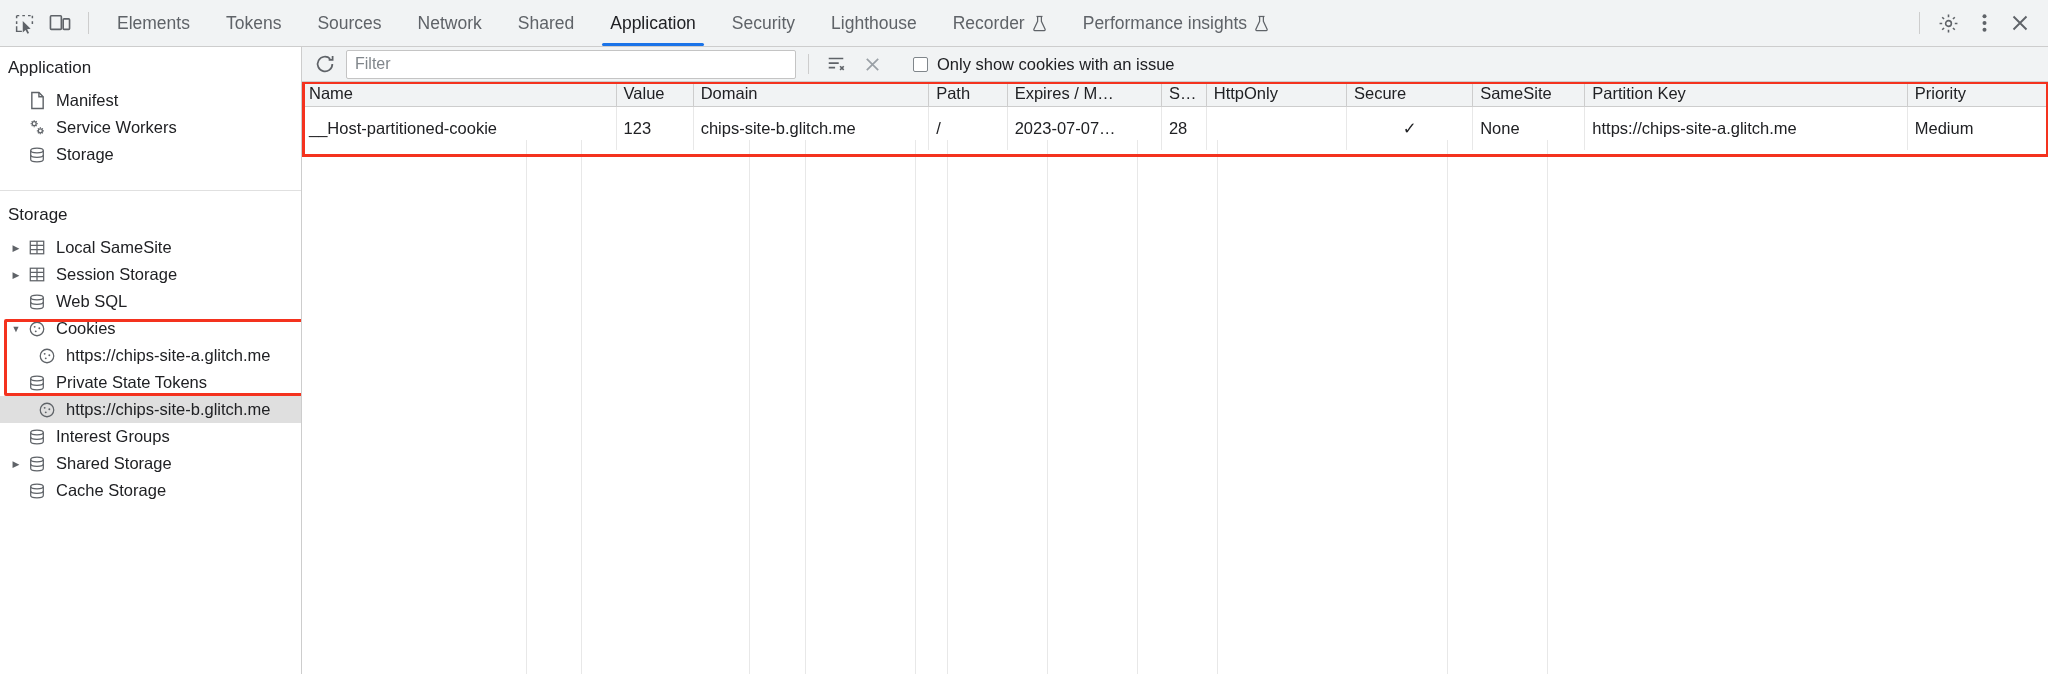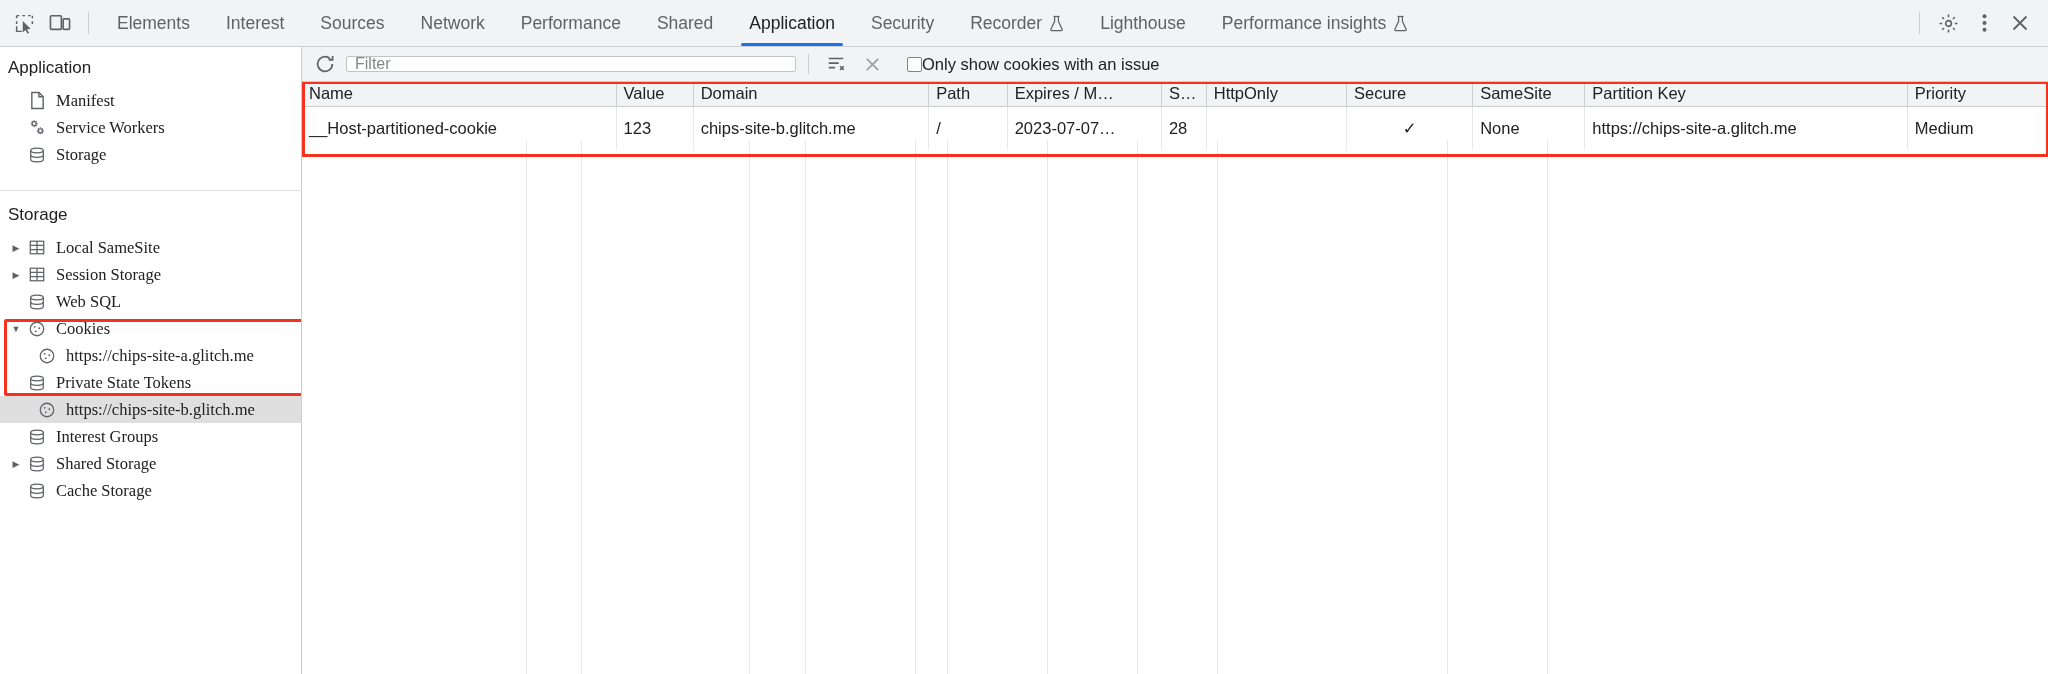--- a/index.html
+++ b/index.html
@@ -76,21 +76,21 @@
     width:16px; flex:0 0 16px;
     display:flex; align-items:center; justify-content:center;
     color:#5f6368; font-size:9px;
   }
   .sb-arrow.spacer{ visibility:hidden; }
   .sb-ico{
     width:26px; flex:0 0 26px;
     display:flex; align-items:center; justify-content:center;
     color:#5f6368;
   }
-  .sb-label{ padding-left:6px;font-family:Liberation Serif, serif; }
+  .sb-label{ padding-left:6px; }
   .indent-1{ padding-left:18px; }
 
   
   .red-box{
     position:absolute;
     border:3px solid #f4321e;
     pointer-events:none;
     border-radius:2px;
   }
 
@@ -103,28 +103,28 @@
     display:flex; align-items:center;
     padding:0 8px;
     gap:6px;
   }
   .fb-icon{
     width:30px; height:26px;
     display:flex; align-items:center; justify-content:center;
     color:#5f6368; cursor:pointer; flex:0 0 auto;
   }
   .filter-input{
-    flex:0 0 auto; width:450px; height:16px;
+    flex:0 0 auto; width:450px; height:29px;
     background:#fff; border:1px solid #c4c4c4; border-radius:2px;
     display:flex; align-items:center;
     padding:0 8px;
     font-size:16px; color:#80868b;
   }
   .fb-sep{ width:1px; height:20px; background:#cdcdcd; margin:0 6px; flex:0 0 auto;}
-  .chk-wrap{ display:flex; align-items:center; cursor:pointer; margin-left:14px;text-align:center;}
+  .chk-wrap{ display:flex; align-items:center; gap:9px; cursor:pointer; margin-left:20px;text-align:center;}
   .chk{
     width:15px; height:15px; border:1.5px solid #80868b;
     border-radius:2px; background:#fff;
   }
   .chk-label{ font-size:16.5px; color:#202124; white-space:nowrap; }
 
   
   .table-area{ flex:1; position:relative; overflow:hidden; }
   table.cookies{
     width:100%; border-collapse:collapse;
@@ -180,52 +180,49 @@
       <rect x="15.5" y="6.5" width="7" height="11.5" rx="1"></rect>
     </svg>
   </div>
   <div class="tb-sep"></div>
 
   <div class="tabs">
     <div class="tab">
         <span>Elements</span>
       </div>
     <div class="tab">
-        <span>Interest</span>
+        <span>Tokens</span>
       </div>
     <div class="tab">
         <span>Sources</span>
       </div>
     <div class="tab">
         <span>Network</span>
-      </div>
-    <div class="tab">
-        <span>Performance</span>
       </div>
     <div class="tab">
         <span>Shared</span>
       </div>
     <div class="tab active">
         <span>Application</span>
       </div>
     <div class="tab">
         <span>Security</span>
+      </div>
+    <div class="tab">
+        <span>Lighthouse</span>
       </div>
     <div class="tab">
       <span>Recorder</span>
       <span class="flask">
         <svg width="15" height="17" viewBox="0 0 16 18" fill="none" stroke="currentColor" stroke-width="1.3">
           <path d="M6 1.5v5.2L2 15.2a1 1 0 0 0 .9 1.4h10.2a1 1 0 0 0 .9-1.4L10 6.7V1.5"></path>
           <path d="M4.8 1.5h6.4"></path>
         </svg>
       </span>
     </div>
-    <div class="tab">
-        <span>Lighthouse</span>
-      </div>
     <div class="tab">
       <span>Performance insights</span>
       <span class="flask">
         <svg width="15" height="17" viewBox="0 0 16 18" fill="none" stroke="currentColor" stroke-width="1.3">
           <path d="M6 1.5v5.2L2 15.2a1 1 0 0 0 .9 1.4h10.2a1 1 0 0 0 .9-1.4L10 6.7V1.5"></path>
           <path d="M4.8 1.5h6.4"></path>
         </svg>
       </span>
     </div>
   </div>

